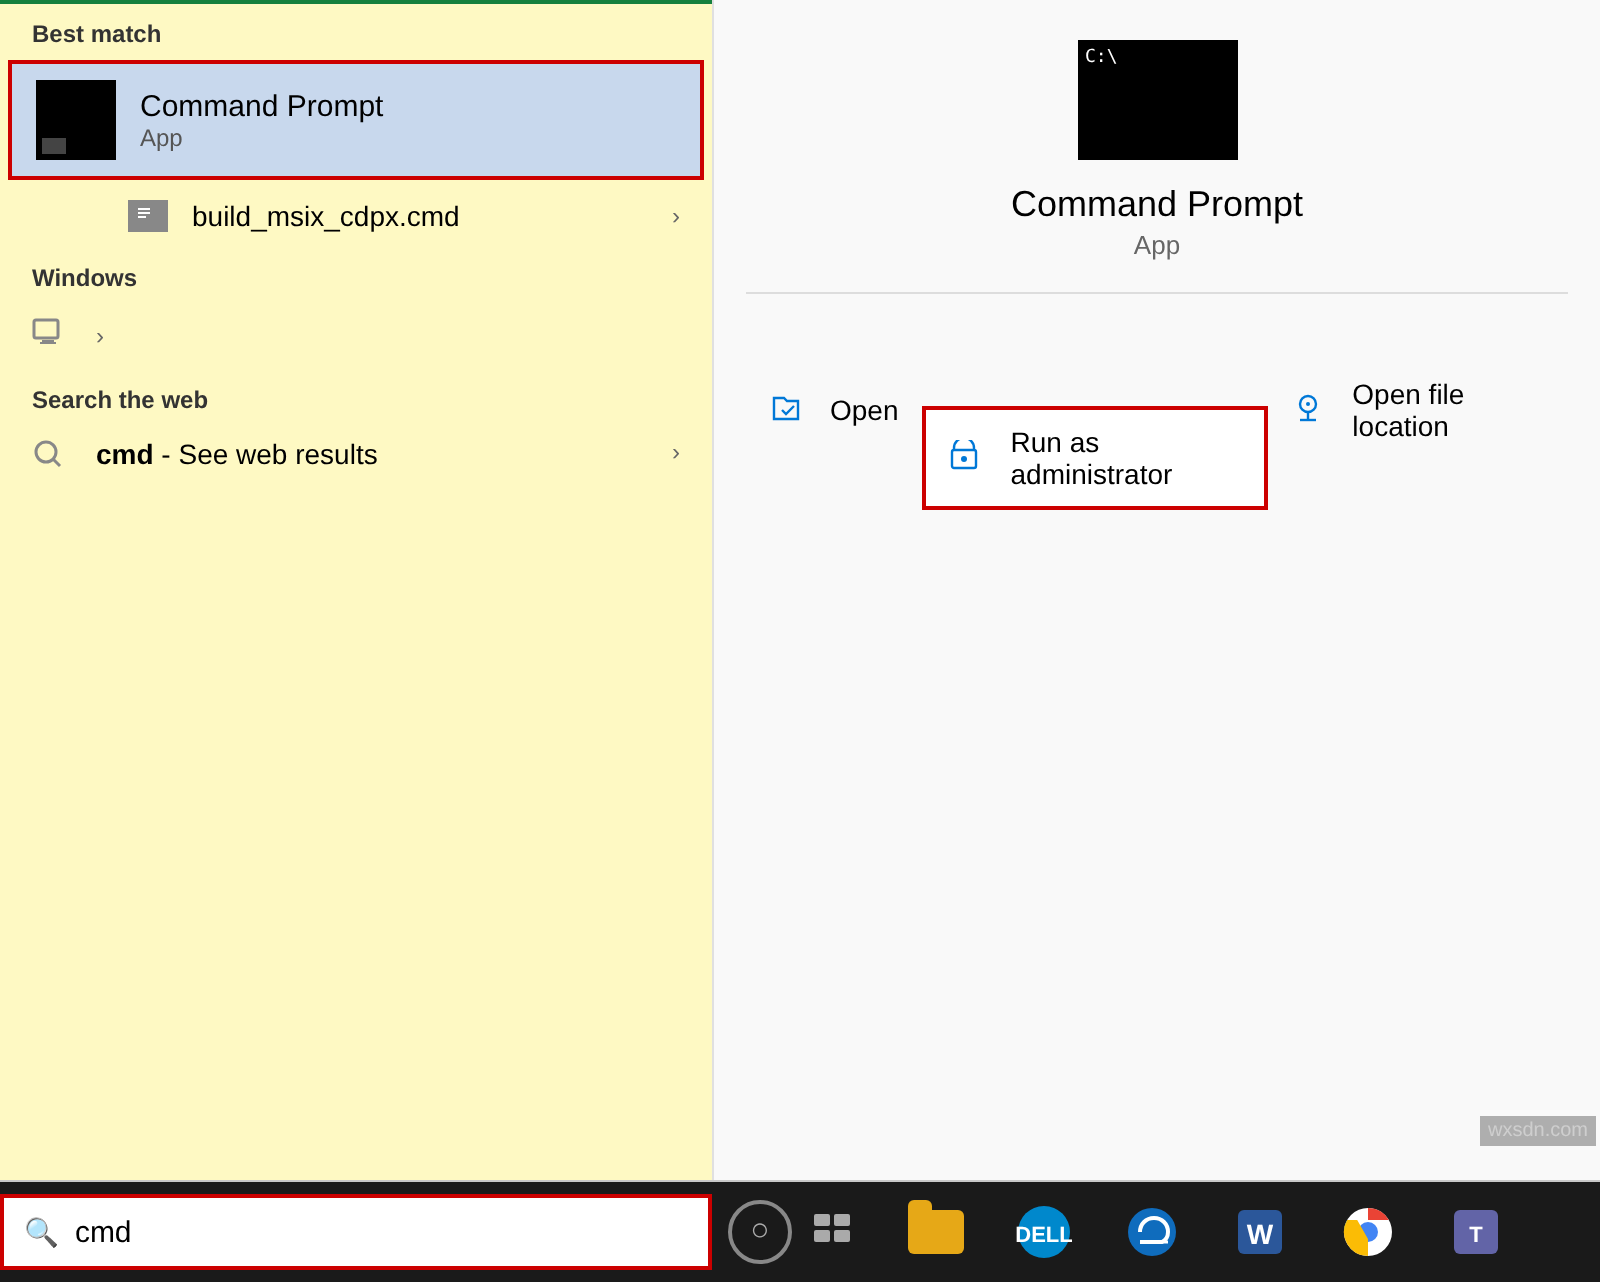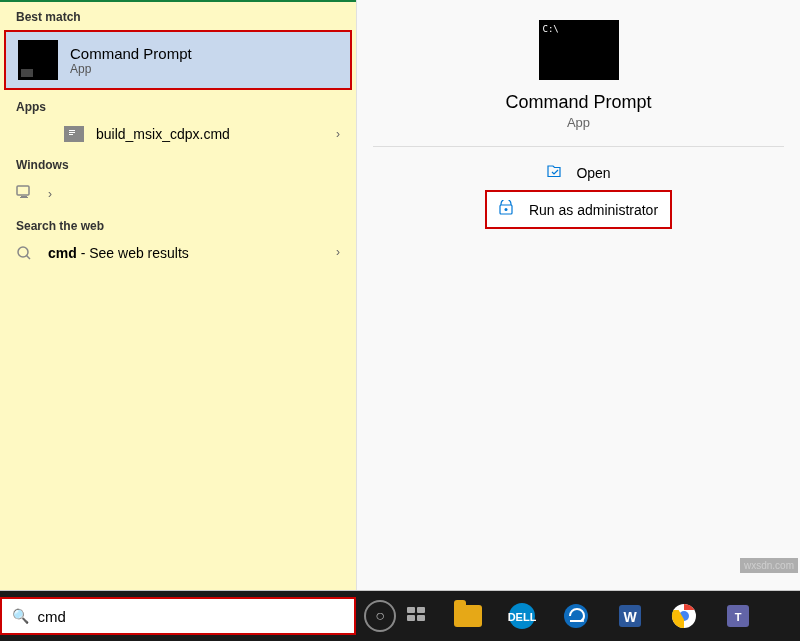--- a/index.html
+++ b/index.html
@@ -196,33 +196,32 @@
     .divider {
       width: 100%;
       height: 1px;
       background: #ddd;
       margin-bottom: 8px;
     }
 
     .action-list {
       width: 100%;
       display: flex;
-      flex-direction: column;
-      align-items: center;
     }
 
     .action-item {
       display: flex;
       align-items: center;
       padding: 8px 12px;
       cursor: pointer;
     }
     .action-item.highlighted {
       border: 2px solid #cc0000;
       background: #fff;
+      margin-top: 48px;
     }
     .action-item .action-icon {
       width: 20px;
       margin-right: 10px;
       color: #0078d7;
       font-size: 14px;
       flex-shrink: 0;
     }
     .action-item .action-label {
       color: #000;
@@ -352,21 +351,20 @@
     <div class="section-label">Best match</div>
 
     <div class="best-match-item">
       <div class="app-icon"></div>
       <div class="app-text">
         <div class="app-name">Command Prompt</div>
         <div class="app-type">App</div>
       </div>
     </div>
 
-    <div class="section-label">Apps</div>
 
     <div class="apps-item">
       <div class="item-icon">
         <svg class="svg-icon" viewBox="0 0 16 16" fill="none">
           <rect x="1" y="1" width="10" height="13" rx="1" fill="#888"></rect>
           <rect x="3" y="4" width="6" height="1" fill="#fff"></rect>
           <rect x="3" y="6" width="6" height="1" fill="#fff"></rect>
           <rect x="3" y="8" width="4" height="1" fill="#fff"></rect>
         </svg>
       </div>
@@ -427,20 +425,31 @@
         <span class="action-icon">
           <svg width="16" height="16" viewBox="0 0 16 16" fill="none">
             <rect x="1" y="5" width="12" height="9" rx="1" stroke="#0078d7" stroke-width="1.2"></rect>
             <path d="M2 5V4a5 5 0 0110 0v1" stroke="#0078d7" stroke-width="1.2"></path>
             <circle cx="7" cy="9.5" r="1.5" fill="#0078d7"></circle>
           </svg>
         </span>
         <span class="action-label">Run as administrator</span>
       </div>
 
+      <div class="action-item">
+        <span class="action-icon">
+          <svg width="16" height="16" viewBox="0 0 16 16" fill="none">
+            <path d="M8 2a4 4 0 100 8A4 4 0 008 2z" stroke="#0078d7" stroke-width="1.2"></path>
+            <circle cx="8" cy="6" r="1" fill="#0078d7"></circle>
+            <path d="M8 14v-4" stroke="#0078d7" stroke-width="1.2"></path>
+            <path d="M4 14h8" stroke="#0078d7" stroke-width="1.2"></path>
+          </svg>
+        </span>
+        <span class="action-label">Open file location</span>
+      </div>
 
 
     </div>
   </div>
 </div>
 
 <div class="taskbar">
 
   <div class="search-box">
     <span class="search-icon">🔍</span>

